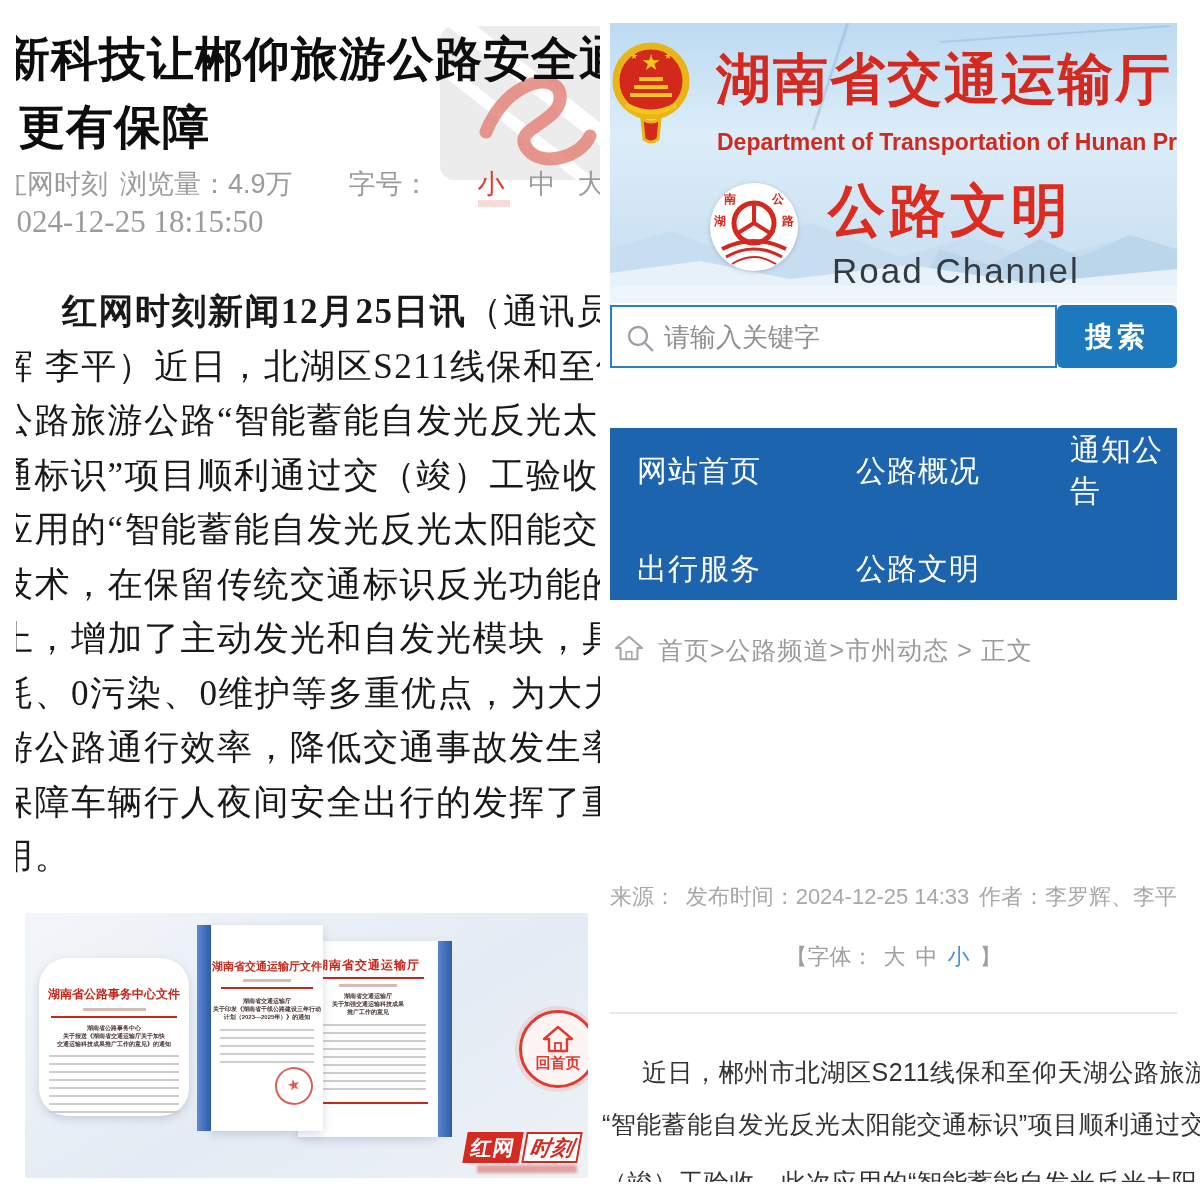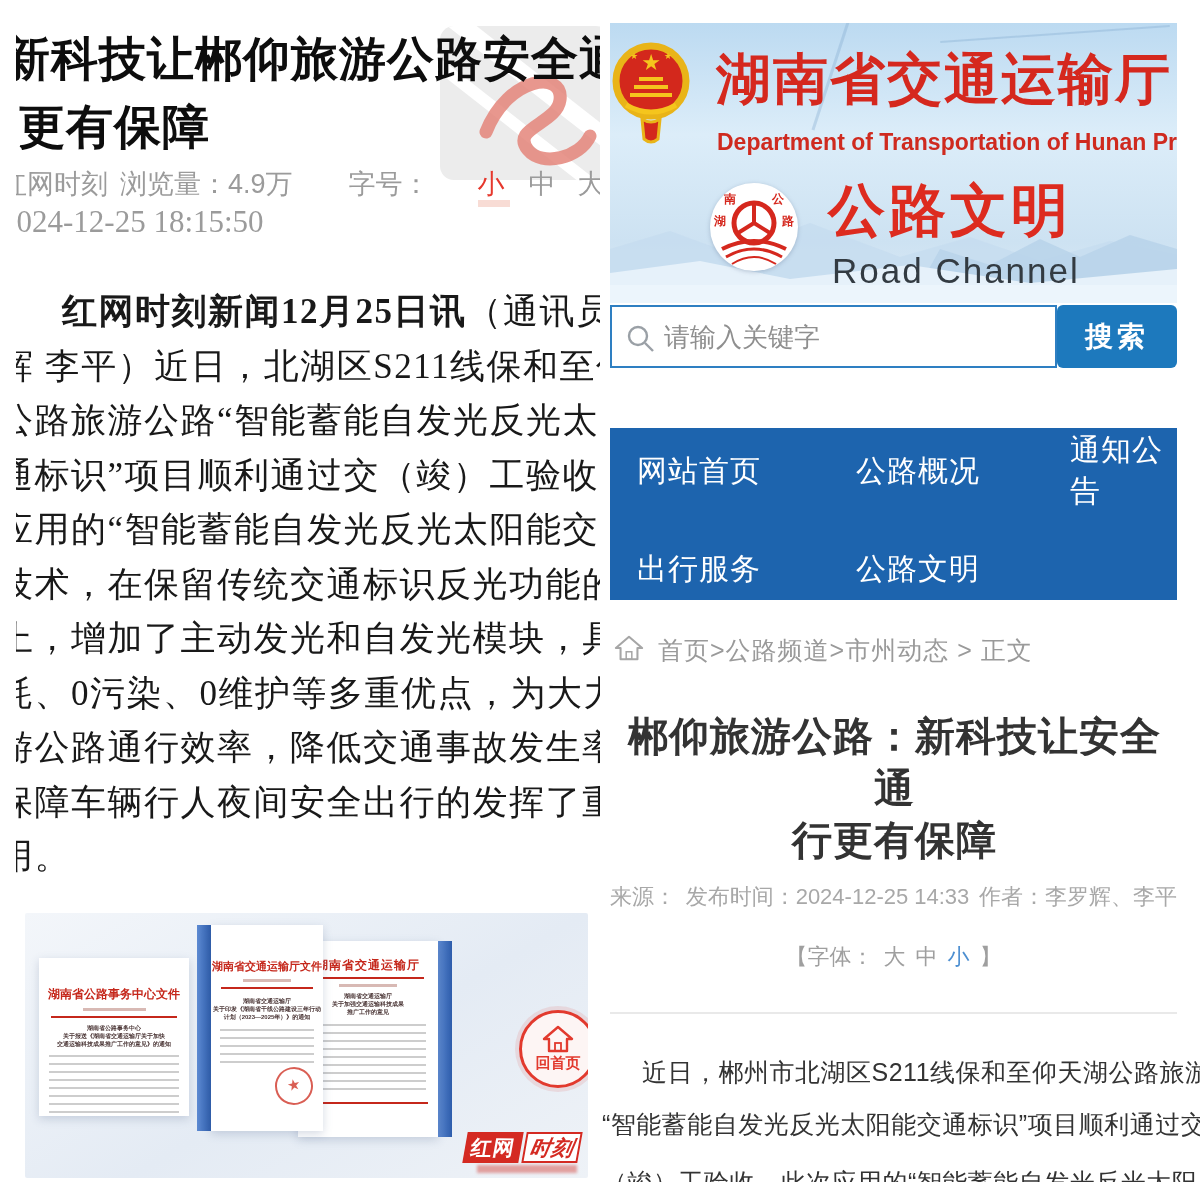--- a/index.html
+++ b/index.html
@@ -132,21 +132,21 @@
         <div class="bl">上，增加了主动发光和自发光模块，具有0能</div>
         <div class="bl">耗、0污染、0维护等多重优点，为大力提升旅</div>
         <div class="bl">游公路通行效率，降低交通事故发生率，有效</div>
         <div class="bl">保障车辆行人夜间安全出行的发挥了重要作</div>
         <div class="bl">用。</div>
       </div>
     </div>
 
     <div id="l-figure">
 
-      <div class="doc" style="left:14px;top:45px;width:150px;height:158px;padding-top:28px;box-sizing:border-box;">
+      <div class="doc" style="left:14px;top:45px;width:150px;height:158px;padding-top:28px;box-sizing:border-box;border-radius:28px;">
         <div class="dtitle" style="font-size:12px;">湖南省公路事务中心文件</div>
         <div class="dno"></div>
         <div class="redline" style="margin:2px 12px 6px;"></div>
         <div class="dh" style="font-size:6px;">湖南省公路事务中心</div>
         <div class="dh" style="font-size:6px;">关于报送《湖南省交通运输厅关于加快</div>
         <div class="dh" style="font-size:6px;">交通运输科技成果推广工作的意见》的通知</div>
         <div class="tl" style="margin:7px 10px 0;height:58px;"></div>
       </div>
 
       <div class="spine" style="left:172px;top:12px;width:14px;height:206px;"></div>
@@ -252,24 +252,20 @@
     </div>
 
     <div id="breadcrumb">
       <svg width="30" height="28" viewBox="0 0 32 28">
         <path d="M16 2 L30 14 L25 14 L25 26 L7 26 L7 14 L2 14 Z" fill="none" stroke="#a6a6a6" stroke-width="2.2" stroke-linejoin="round"></path>
         <rect x="13" y="18" width="6" height="8" fill="none" stroke="#a6a6a6" stroke-width="1.6"></rect>
       </svg>
       <span class="bc-text">首页&gt;公路频道&gt;市州动态 &gt; 正文</span>
     </div>
 
-    <div id="r-title">
-      <div>郴仰旅游公路：新科技让安全通</div>
-      <div>行更有保障</div>
-    </div>
 
     <div id="r-meta">
       <span>来源：</span>
       <span>发布时间：2024-12-25 14:33</span>
       <span>作者：李罗辉、李平</span>
     </div>
 
     <div id="r-fontrow">
       <span>【字体：</span><span>大</span><span>中</span><span class="font-blue">小</span><span>】</span>
     </div>

